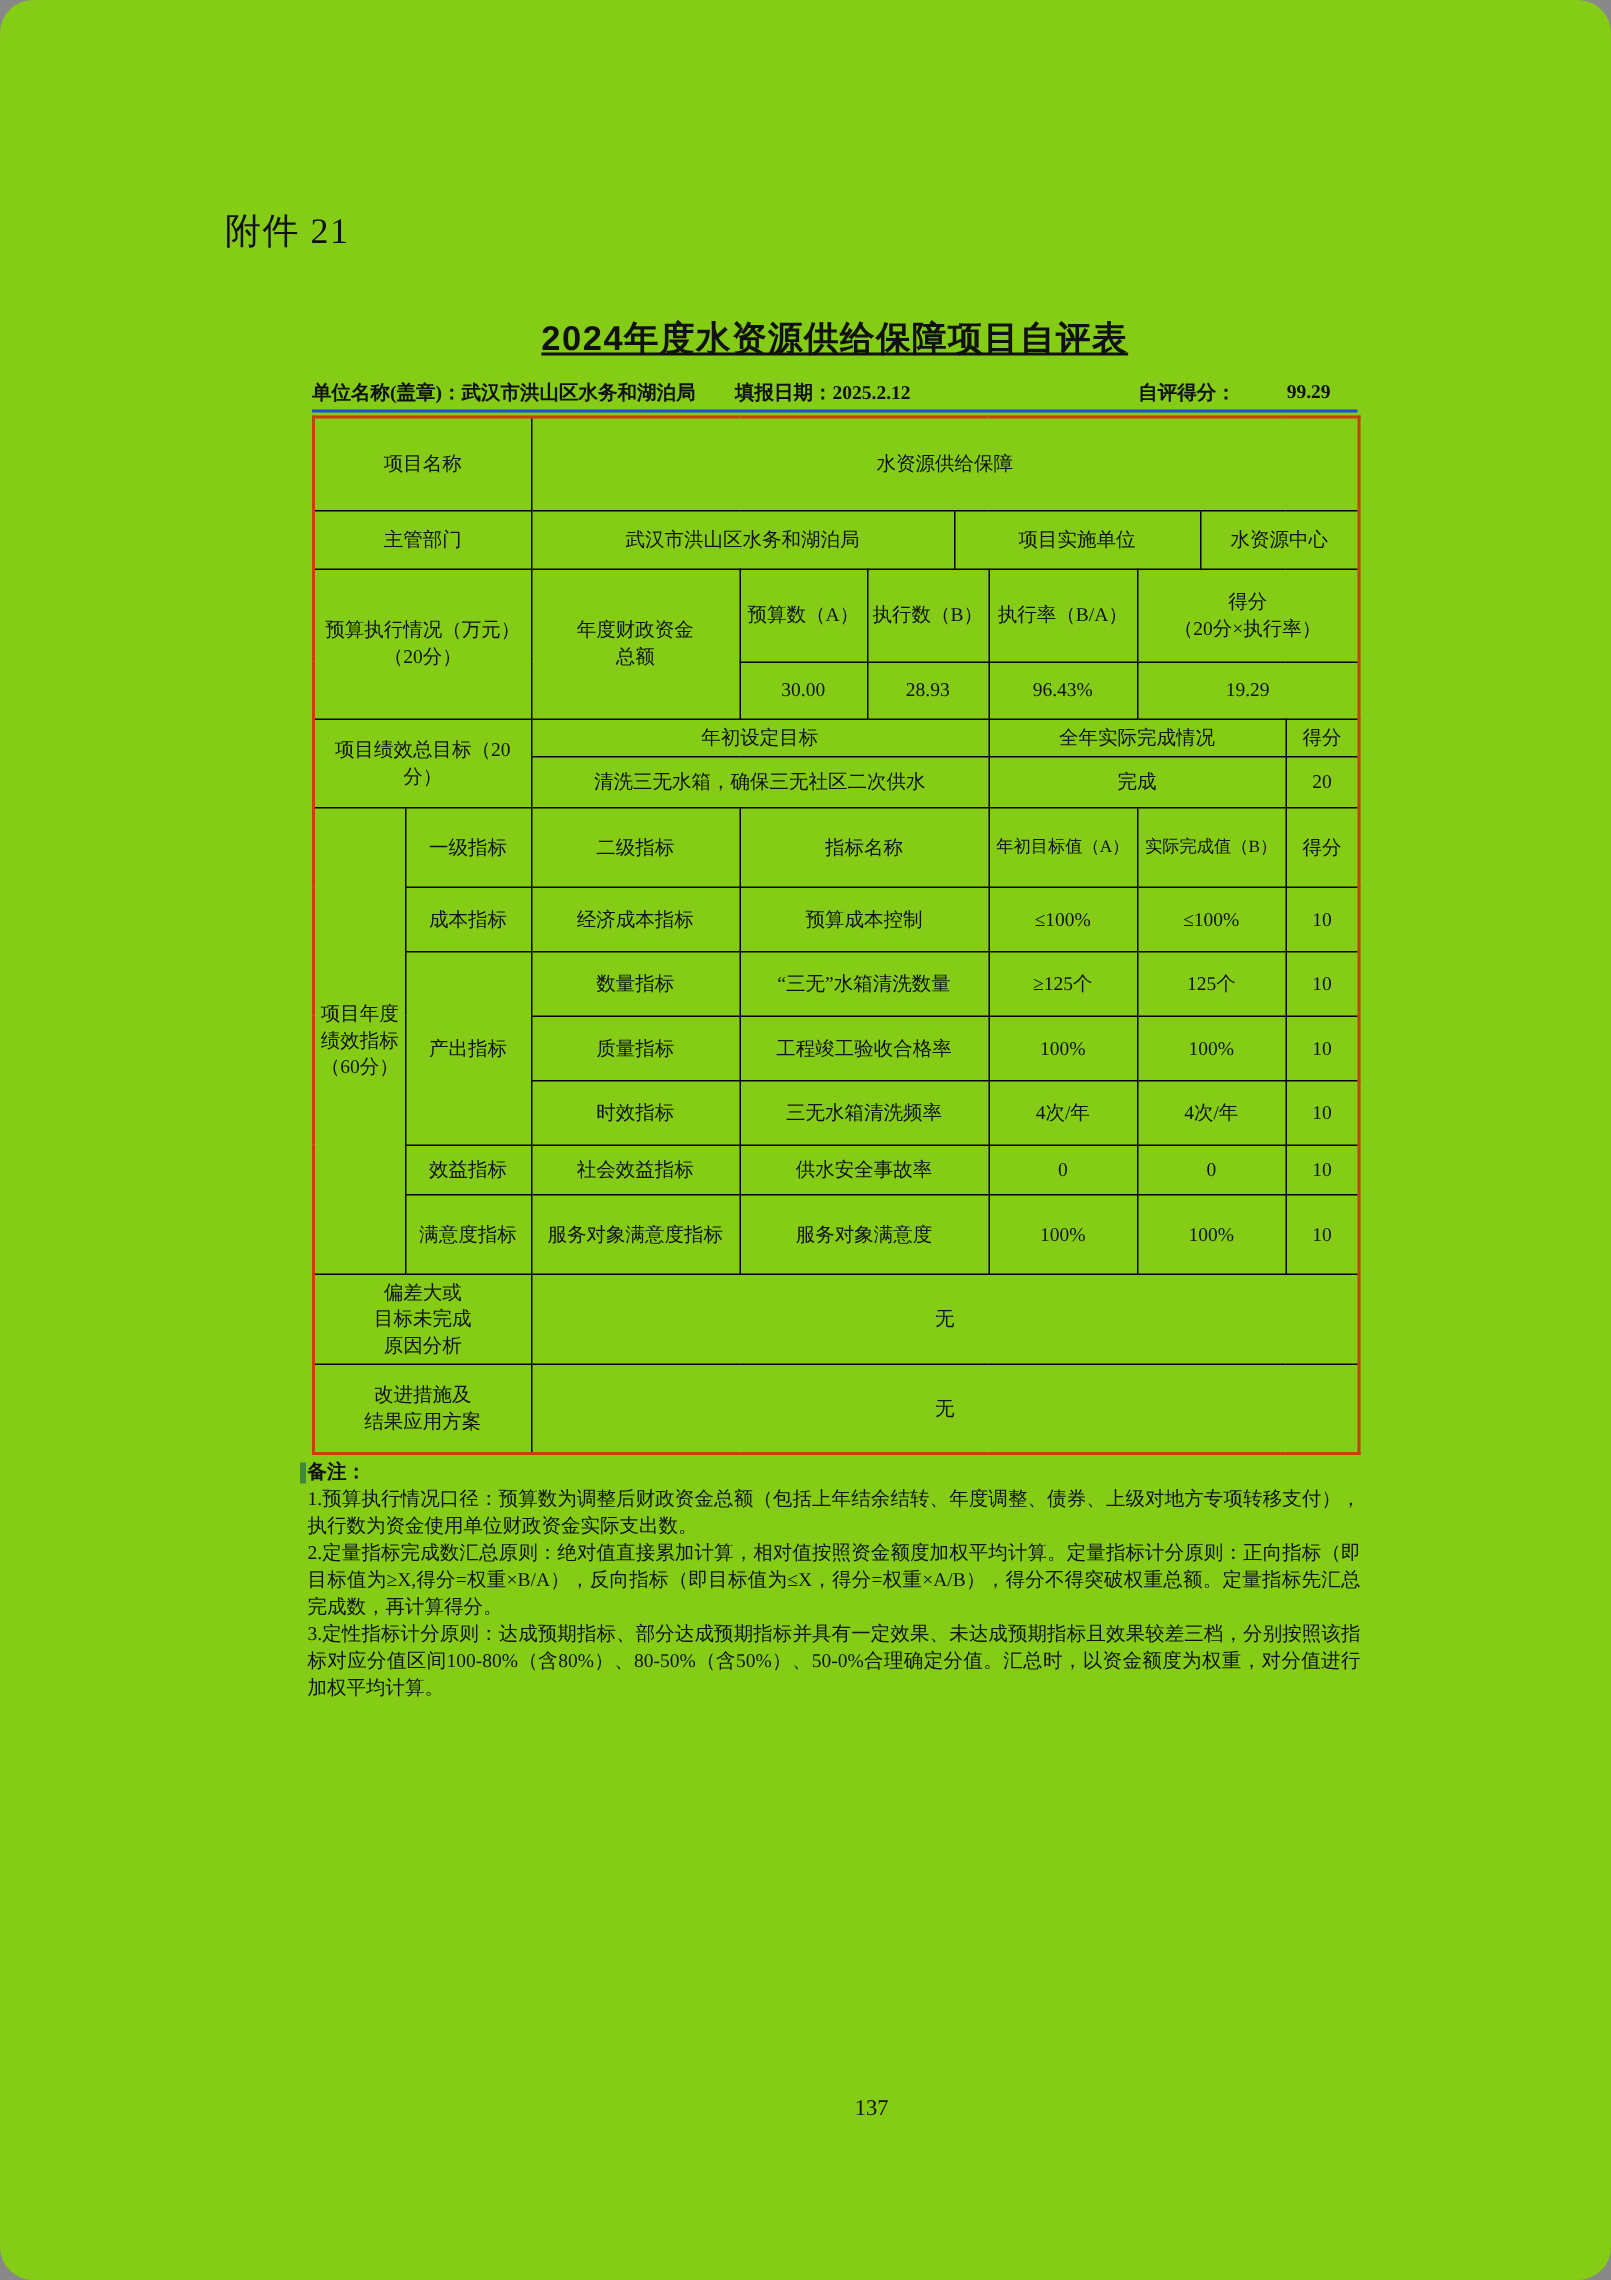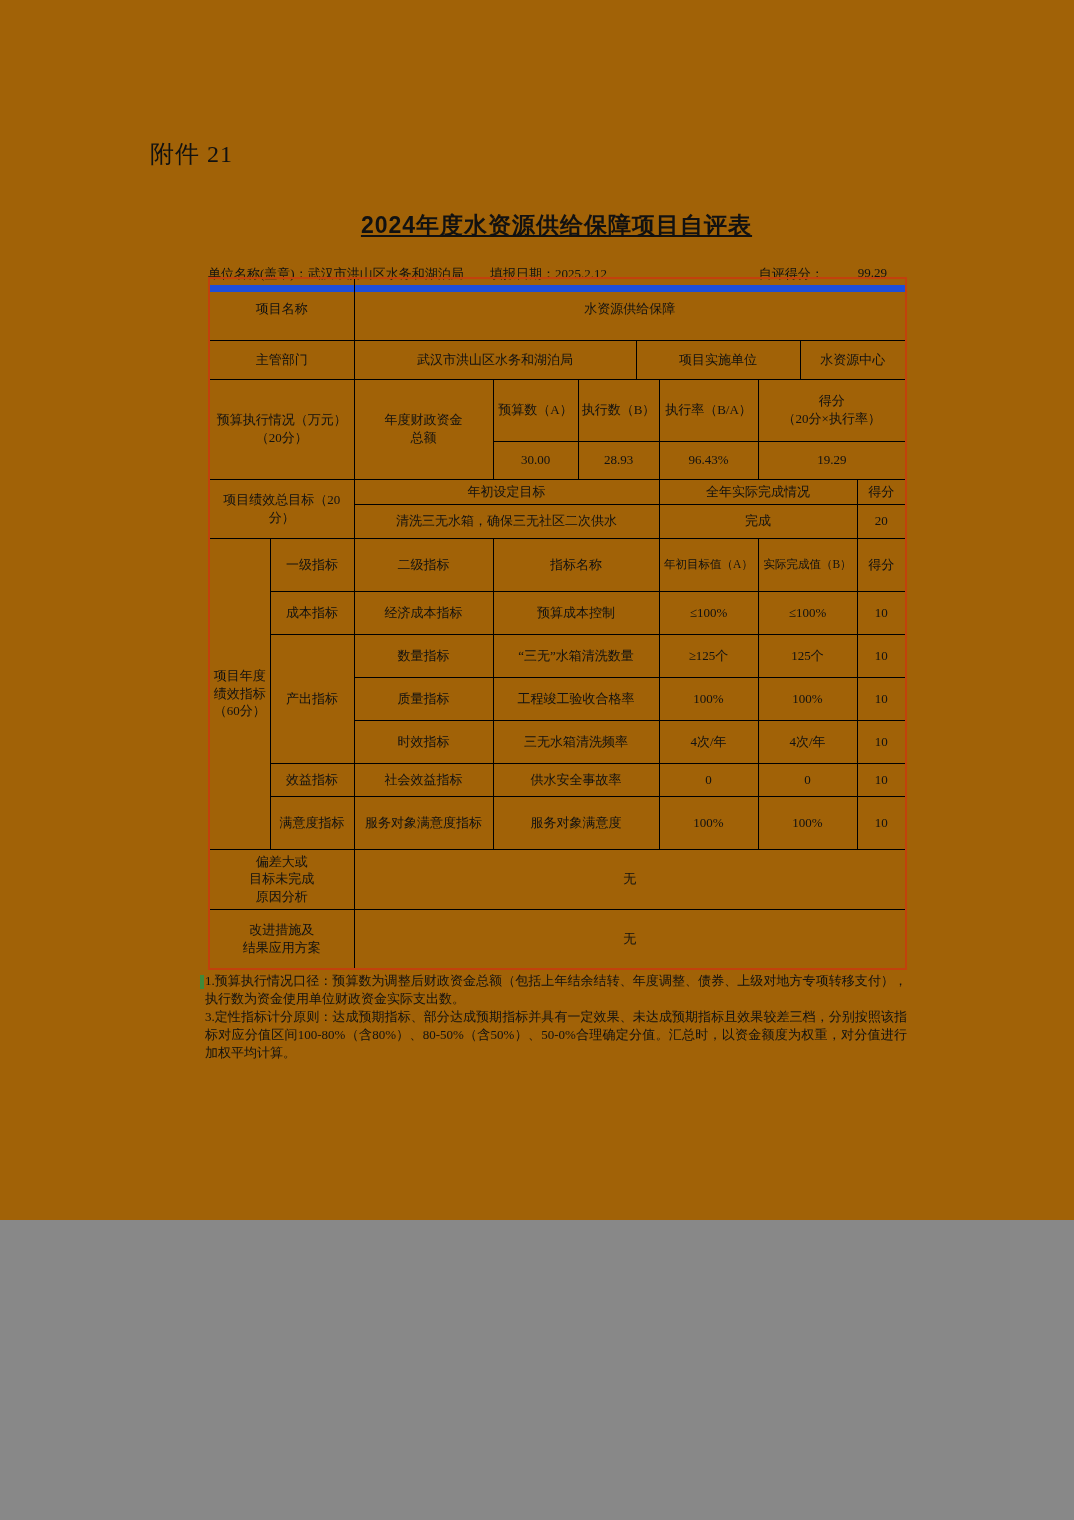--- a/index.html
+++ b/index.html
@@ -1,38 +1,39 @@
 <!DOCTYPE html>
 <html><head>
 <meta charset="utf-8">
 <style>
   html,body{margin:0;padding:0;background:#888;}
   .page{
     position:relative;
-    width:1074px;height:1220px;
-    background:#a16207;
+    width:1074px;height:1520px;
+    background:#84cc16;
     font-family:"Liberation Serif","DejaVu Serif",serif;
     color:#111;
     overflow:hidden;
+    border-radius:22px;
   }
   .attachment{
     position:absolute;left:150px;top:138px;
     font-size:24px;letter-spacing:1px;
   }
   .doc-title{
     position:absolute;left:208px;top:210px;width:697px;
     text-align:center;font-size:23px;font-weight:bold;
     font-family:"Liberation Sans","DejaVu Sans",sans-serif;
     letter-spacing:1px;
     text-decoration:underline;
   }
   .form-header{
     position:absolute;left:208px;top:250px;width:697px;height:23px;
-    border-bottom:7px solid #1d4ed8;
-    font-size:13px;font-weight:400;margin-top:12px;
+    border-bottom:2px solid #1d4ed8;
+    font-size:13px;font-weight:700;
   }
   .form-header .fh-unit{position:absolute;left:0;bottom:2px;}
   .form-header .fh-date{position:absolute;left:282px;bottom:2px;}
   .form-header .fh-score{position:absolute;right:18px;bottom:2px;display:flex;gap:34px;}
   table.main{
     position:absolute;left:208px;top:277px;
     border-collapse:collapse;table-layout:fixed;
     width:697px;
     font-size:13px;
   }
@@ -198,19 +199,21 @@
         <td colspan="2" class="ml">改进措施及
 结果应用方案</td>
         <td colspan="8" class="left">无</td>
       </tr>
     </tbody>
   </table>
 
   <div class="scan-artifact"></div>
 
   <div class="notes">
+    <div class="note-title">备注：</div>
     <div>1.预算执行情况口径：预算数为调整后财政资金总额（包括上年结余结转、年度调整、债券、上级对地方专项转移支付），执行数为资金使用单位财政资金实际支出数。</div>
+    <div>2.定量指标完成数汇总原则：绝对值直接累加计算，相对值按照资金额度加权平均计算。定量指标计分原则：正向指标（即目标值为≥X,得分=权重×B/A），反向指标（即目标值为≤X，得分=权重×A/B），得分不得突破权重总额。定量指标先汇总完成数，再计算得分。</div>
     <div>3.定性指标计分原则：达成预期指标、部分达成预期指标并具有一定效果、未达成预期指标且效果较差三档，分别按照该指标对应分值区间100-80%（含80%）、80-50%（含50%）、50-0%合理确定分值。汇总时，以资金额度为权重，对分值进行加权平均计算。</div>
   </div>
 
   <div class="page-number">137</div>
 
 </div>
 
 </body></html>

